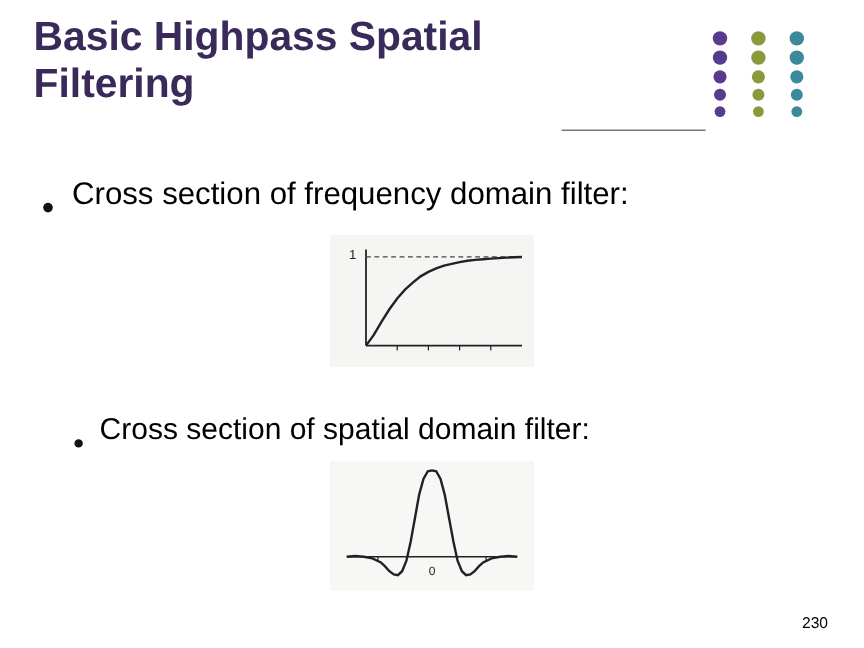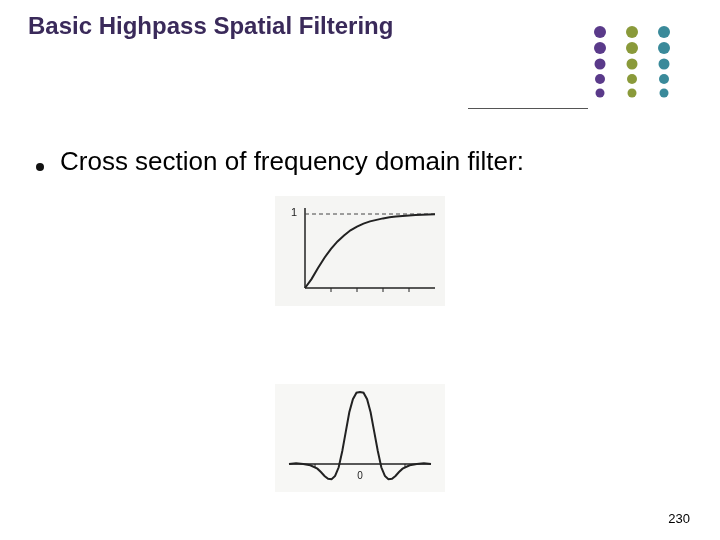--- a/index.html
+++ b/index.html
@@ -16,21 +16,21 @@
     position: relative;
     width: 720px;
     height: 540px;
     box-sizing: border-box;
   }
   .title {
     position: absolute;
     left: 28px;
     top: 12px;
     width: 430px;
-    font-size: 24px;
+    font-size: 34px;
     font-weight: bold;
     color: #3a2a5a;
     line-height: 1.15;
     font-family: Arial, Helvetica, sans-serif;
   }
   .title-rule {
     position: absolute;
     left: 468px;
     top: 108px;
     width: 120px;
@@ -38,21 +38,21 @@
     background: #555;
   }
   .dot-deco {
     position: absolute;
     right: 28px;
     top: 22px;
   }
   .bullet-row {
     position: absolute;
     display: flex;
-    align-items: center;
+    align-items: flex-end;
   }
   .bullet-row.first { left: 36px; top: 146px; }
   .bullet-row.second { left: 62px; top: 344px; }
   .bullet-dot {
     width: 8px; height: 8px; border-radius: 50%;
     background: #111;
     margin-top: 11px;
     margin-right: 16px;
     flex: 0 0 auto;
   }
@@ -144,20 +144,24 @@
     <line x1="56" y1="92" x2="56" y2="96" stroke="#222"></line>
     <line x1="82" y1="92" x2="82" y2="96" stroke="#222"></line>
     <line x1="108" y1="92" x2="108" y2="96" stroke="#222"></line>
     <line x1="134" y1="92" x2="134" y2="96" stroke="#222"></line>
 
     <text x="22" y="20" font-size="11" fill="#222" text-anchor="end">1</text>
 
     <polyline fill="none" stroke="#222" stroke-width="2" points="30.0,92.0 36.5,83.1 43.0,72.0 49.5,61.7 56.0,52.8 62.5,45.4 69.0,39.5 75.5,34.3 82.0,30.6 88.5,27.6 95.0,25.4 101.5,23.9 108.0,22.4 114.5,21.3 121.0,20.6 127.5,20.0 134.0,19.5 140.5,19.1 147.0,18.7 153.5,18.4 160.0,18.2" id="freq-curve"></polyline>
   </svg>
 
+  <div class="bullet-row second">
+    <div class="bullet-dot small"></div>
+    <div class="bullet-text-2">Cross section of spatial domain filter:</div>
+  </div>
 
   <svg class="chart2" viewBox="0 0 170 108">
     <rect x="0" y="0" width="170" height="108" fill="#f7f7f5"></rect>
 
     <line x1="14" y1="80" x2="156" y2="80" stroke="#222" stroke-width="1.3"></line>
 
     <line x1="40" y1="80" x2="40" y2="84" stroke="#222"></line>
     <line x1="130" y1="80" x2="130" y2="84" stroke="#222"></line>
 
     <text x="85" y="95" font-size="10" fill="#222" text-anchor="middle">0</text>

